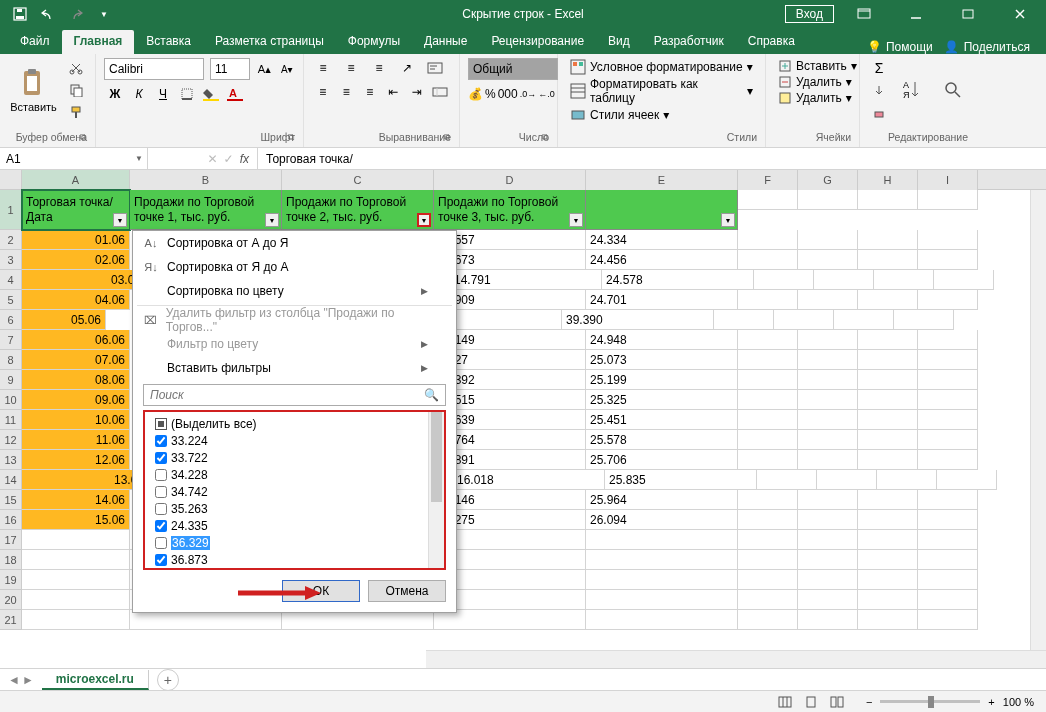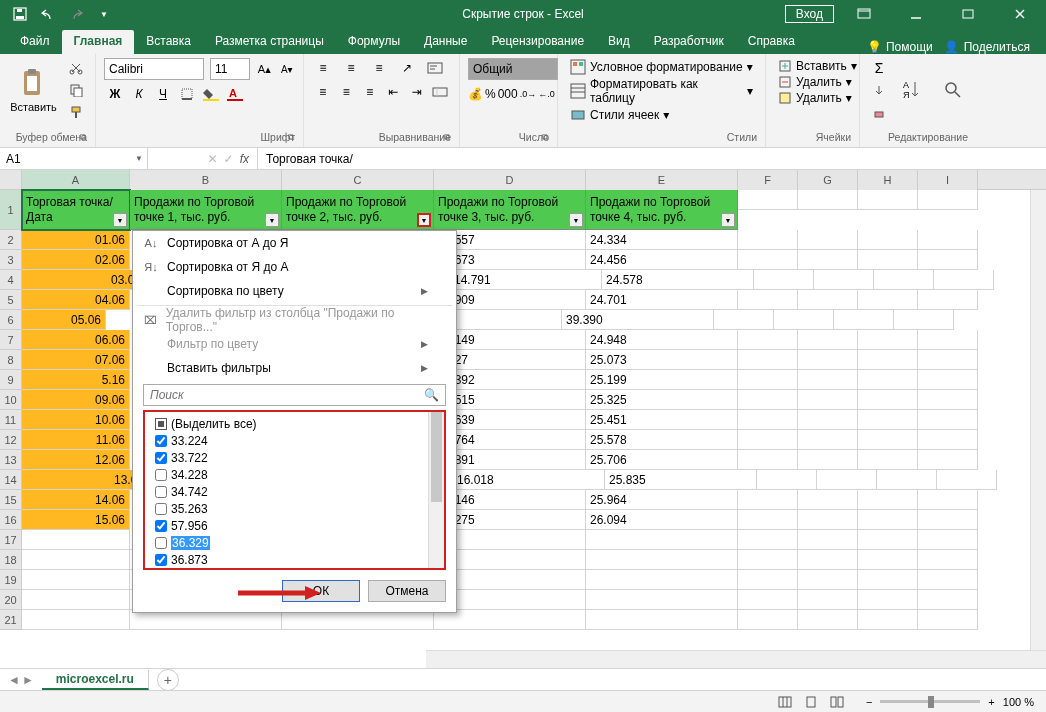--- a/index.html
+++ b/index.html
@@ -434,21 +434,20 @@
         </div>
         <div class="cell hdr h2" style="width:152px;white-space:normal;line-height:15px;">
           <span>Продажи по Торговой точке 2, тыс. руб.</span>
           <div class="filter-arrow active">▼</div>
         </div>
         <div class="cell hdr h2" style="width:152px;white-space:normal;line-height:15px;">
           <span>Продажи по Торговой точке 3, тыс. руб.</span>
           <div class="filter-arrow">▼</div>
         </div>
         <div class="cell hdr h2" style="width:152px;white-space:normal;line-height:15px;">
-          <span>Продажи по Торговой точке 4, тыс. руб.</span>
           <div class="filter-arrow">▼</div>
         </div>
         <div class="cell" style="width:60px;"></div>
         <div class="cell" style="width:60px;"></div>
         <div class="cell" style="width:60px;"></div>
         <div class="cell" style="width:60px;"></div>
       </div>
 
       <div id="data-rows">
           <div class="row">
@@ -522,21 +521,21 @@
             <div class="cell" style="width:152px;visibility:hidden;"></div>
             <div class="cell" style="width:152px;visibility:hidden;"></div>
             <div class="cell val" style="width:152px;">15.27</div>
             <div class="cell val" style="width:152px;">25.073</div>
             <div class="cell" style="width:60px;"></div>
             <div class="cell" style="width:60px;"></div>
             <div class="cell" style="width:60px;"></div>
             <div class="cell" style="width:60px;"></div>
           </div>
           <div class="row">
-            <div class="cell date" style="width:108px;">5.16</div>
+            <div class="cell date" style="width:108px;">08.06</div>
             <div class="cell" style="width:152px;visibility:hidden;"></div>
             <div class="cell" style="width:152px;visibility:hidden;"></div>
             <div class="cell val" style="width:152px;">15.392</div>
             <div class="cell val" style="width:152px;">25.199</div>
             <div class="cell" style="width:60px;"></div>
             <div class="cell" style="width:60px;"></div>
             <div class="cell" style="width:60px;"></div>
             <div class="cell" style="width:60px;"></div>
           </div>
           <div class="row">
@@ -728,21 +727,21 @@
                 <div class="fp-chk">
                   <input type="checkbox" style="">
                   <span class="txt ">34.742</span>
                 </div>
                 <div class="fp-chk">
                   <input type="checkbox" style="">
                   <span class="txt ">35.263</span>
                 </div>
                 <div class="fp-chk">
                   <input type="checkbox" checked="" style="">
-                  <span class="txt ">57.956</span>
+                  <span class="txt ">24.335</span>
                 </div>
                 <div class="fp-chk">
                   <input type="checkbox" style="">
                   <span class="txt hl">36.329</span>
                 </div>
                 <div class="fp-chk">
                   <input type="checkbox" checked="" style="">
                   <span class="txt ">36.873</span>
                 </div>
               </div>

